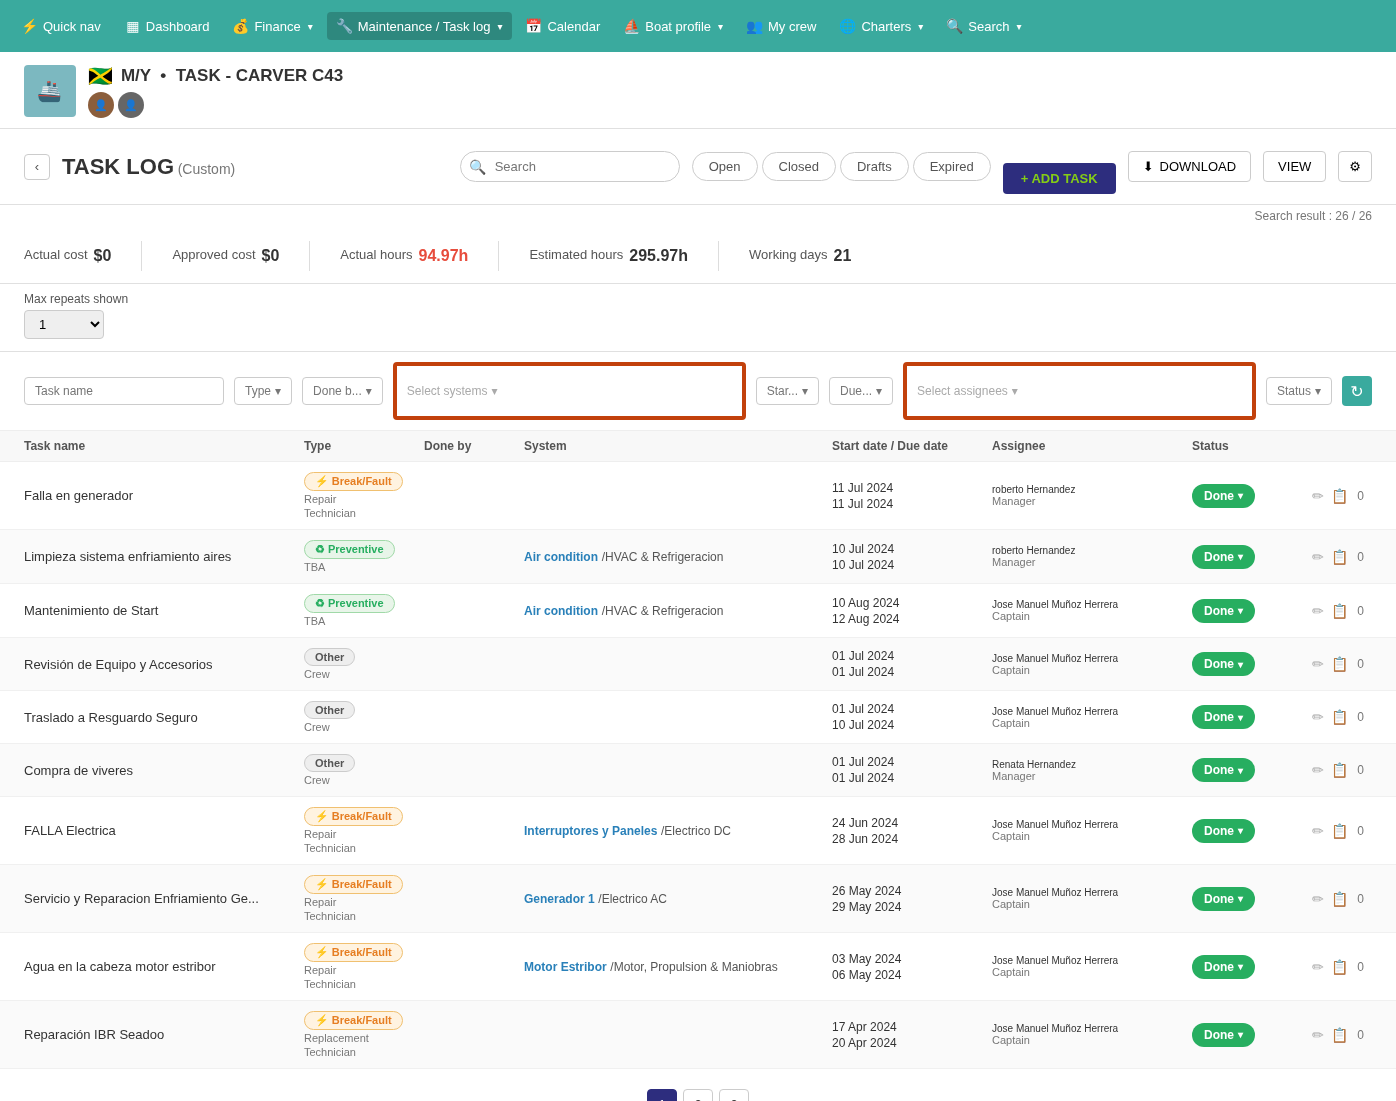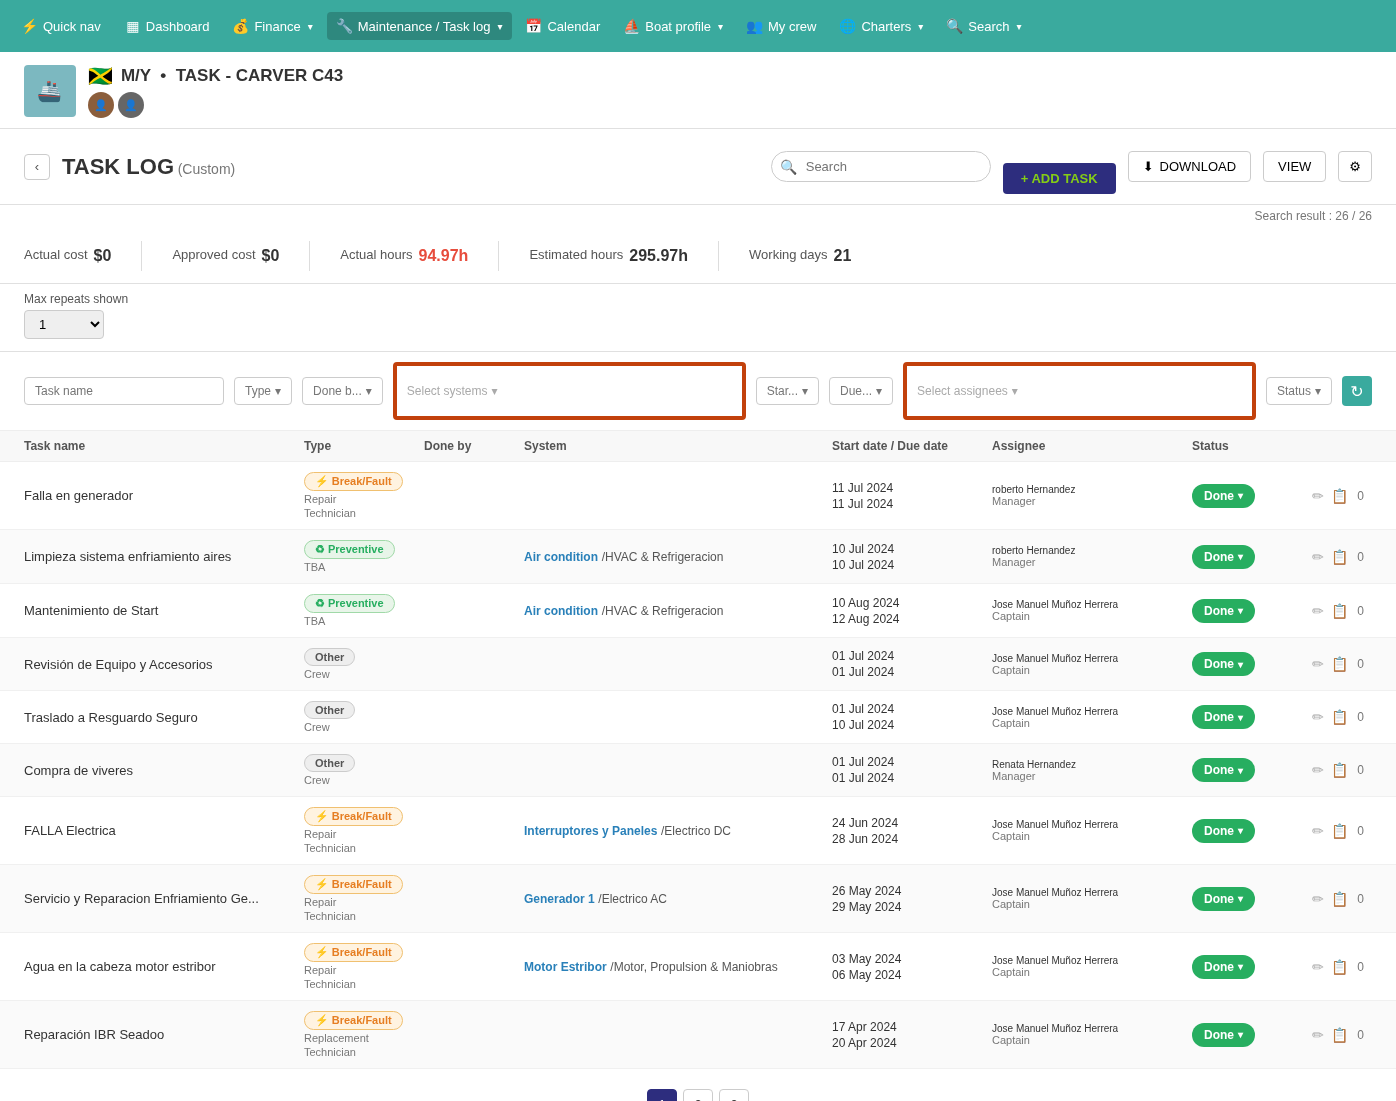--- a/index.html
+++ b/index.html
@@ -162,20 +162,26 @@
 <div class="page-bar">
   <div class="back-btn">‹</div>
   <div>
     <span class="page-title">TASK LOG</span>
     <span class="page-subtitle">(Custom)</span>
   </div>
   <div class="search-box">
     <span class="search-box search-icon-inner">🔍</span>
     <input type="text" placeholder="Search" style="">
   </div>
+  <div class="filter-btns">
+    <button class="filter-btn">Open</button>
+    <button class="filter-btn">Closed</button>
+    <button class="filter-btn">Drafts</button>
+    <button class="filter-btn">Expired</button>
+  </div>
   <button class="add-task-btn">+ ADD TASK</button>
   <button class="download-btn">
     <span>⬇</span>
     <span>DOWNLOAD</span>
   </button>
   <button class="view-btn">VIEW</button>
   <button class="settings-btn">⚙</button>
 </div>
 
 <div class="search-result">Search result : 26 / 26</div>

